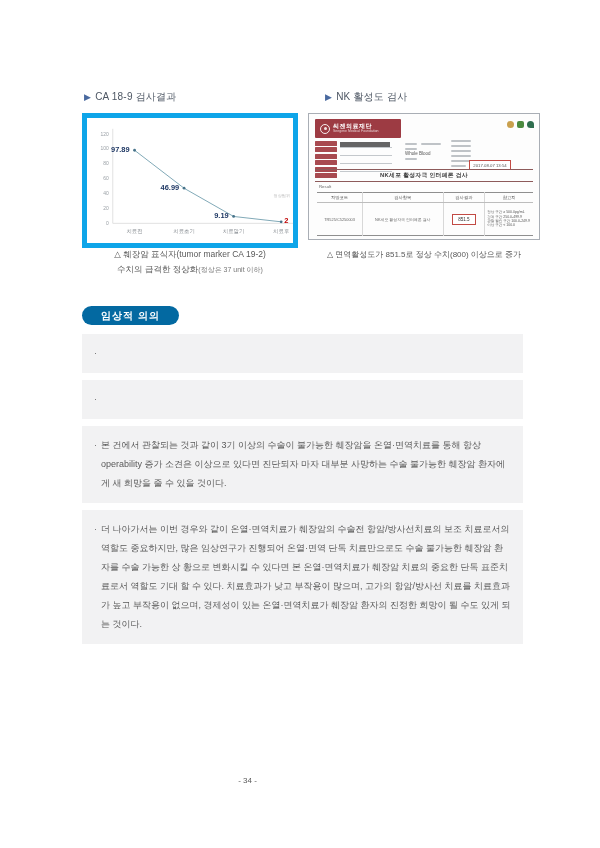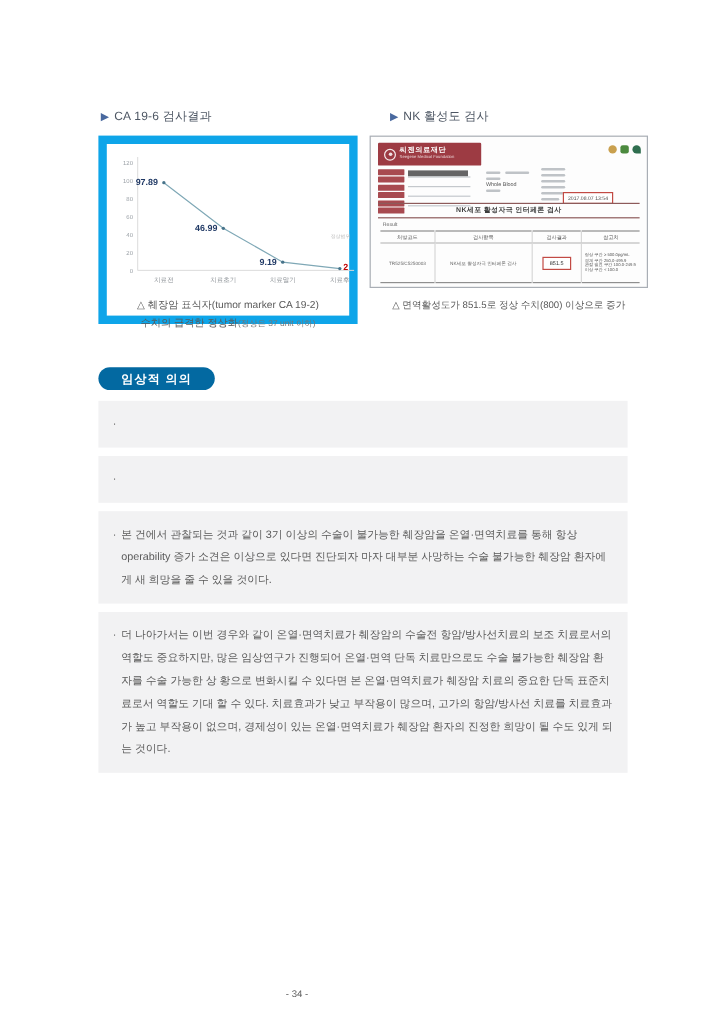--- a/index.html
+++ b/index.html
@@ -10,22 +10,22 @@
     -webkit-font-smoothing:antialiased;
   }
   .abs{position:absolute;}
 
   
   .fig-title{font-size:10px;color:#4d5663;letter-spacing:.2px;}
   .fig-title .arrow{color:#49699f;font-size:9px;margin-right:4px;}
 
   
   .chart-box{
-    left:82px;top:113px;width:216px;height:157px;
-    border:7px solid #0ea5e9;box-sizing:border-box;background:#fff;
+    left:82px;top:113px;width:216px;height:135px;
+    border:5px solid #0ea5e9;box-sizing:border-box;background:#fff;
   }
   .chart-box svg{display:block;}
 
   
   .nk-box{
     left:308px;top:113px;width:232px;height:127px;
     border:1px solid #a9aeb5;box-sizing:border-box;background:#fdfdfd;
     font-family:"Liberation Sans","DejaVu Sans",sans-serif;
   }
   .nk-logo{
@@ -92,27 +92,27 @@
     color:#fff;font-weight:bold;font-size:10px;letter-spacing:1px;
   }
   .clinical{left:82px;top:334px;width:441px;}
   .para{
     background:#f2f2f3;padding:10px 12px 10px 8px;margin-bottom:7px;
     display:flex;color:#595959;font-size:9px;line-height:19px;
   }
   .para .bullet{flex:none;width:11px;text-align:center;color:#6a6a6a;}
   .para .ptext{flex:1;}
 
-  .page-num{left:0;top:824px;width:495px;text-align:center;font-size:8px;color:#5a5a5a;}
+  .page-num{left:0;top:776px;width:495px;text-align:center;font-size:8px;color:#5a5a5a;}
 </style>
 </head>
 <body>
 
 <div class="abs fig-title" style="left:84px;top:90px;">
-  <span class="arrow">▶</span><span>CA 19-6 검사결과</span>
+  <span class="arrow">▶</span><span>CA 18-9 검사결과</span>
 </div>
 
 <div class="abs fig-title" style="left:325px;top:90px;text-align:center;">
   <span class="arrow">▶</span><span>NK 활성도 검사</span>
 </div>
 
 <div class="abs chart-box">
   <svg width="214" height="125" viewBox="0 0 216 127" preserveAspectRatio="none">
       <line x1="26" y1="11" x2="26" y2="107" stroke="#d9d9d9" stroke-width="0.8"></line>
       <line x1="26" y1="107" x2="208" y2="107" stroke="#d9d9d9" stroke-width="0.8"></line>

